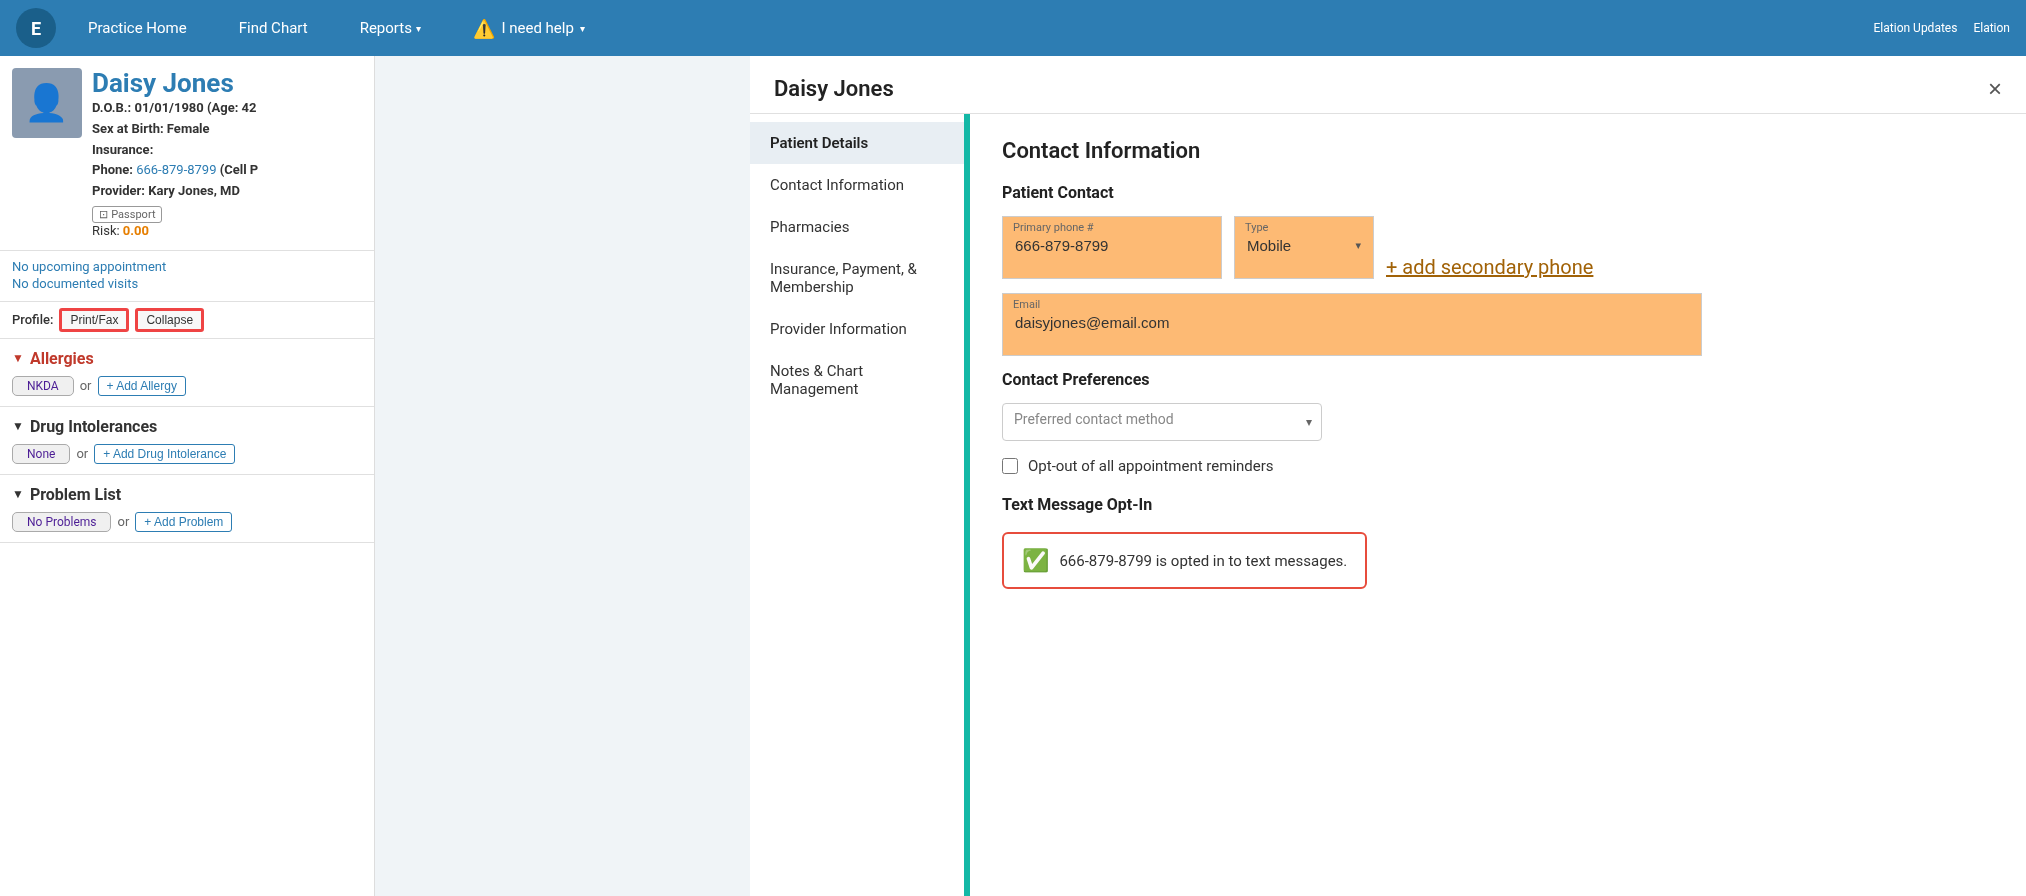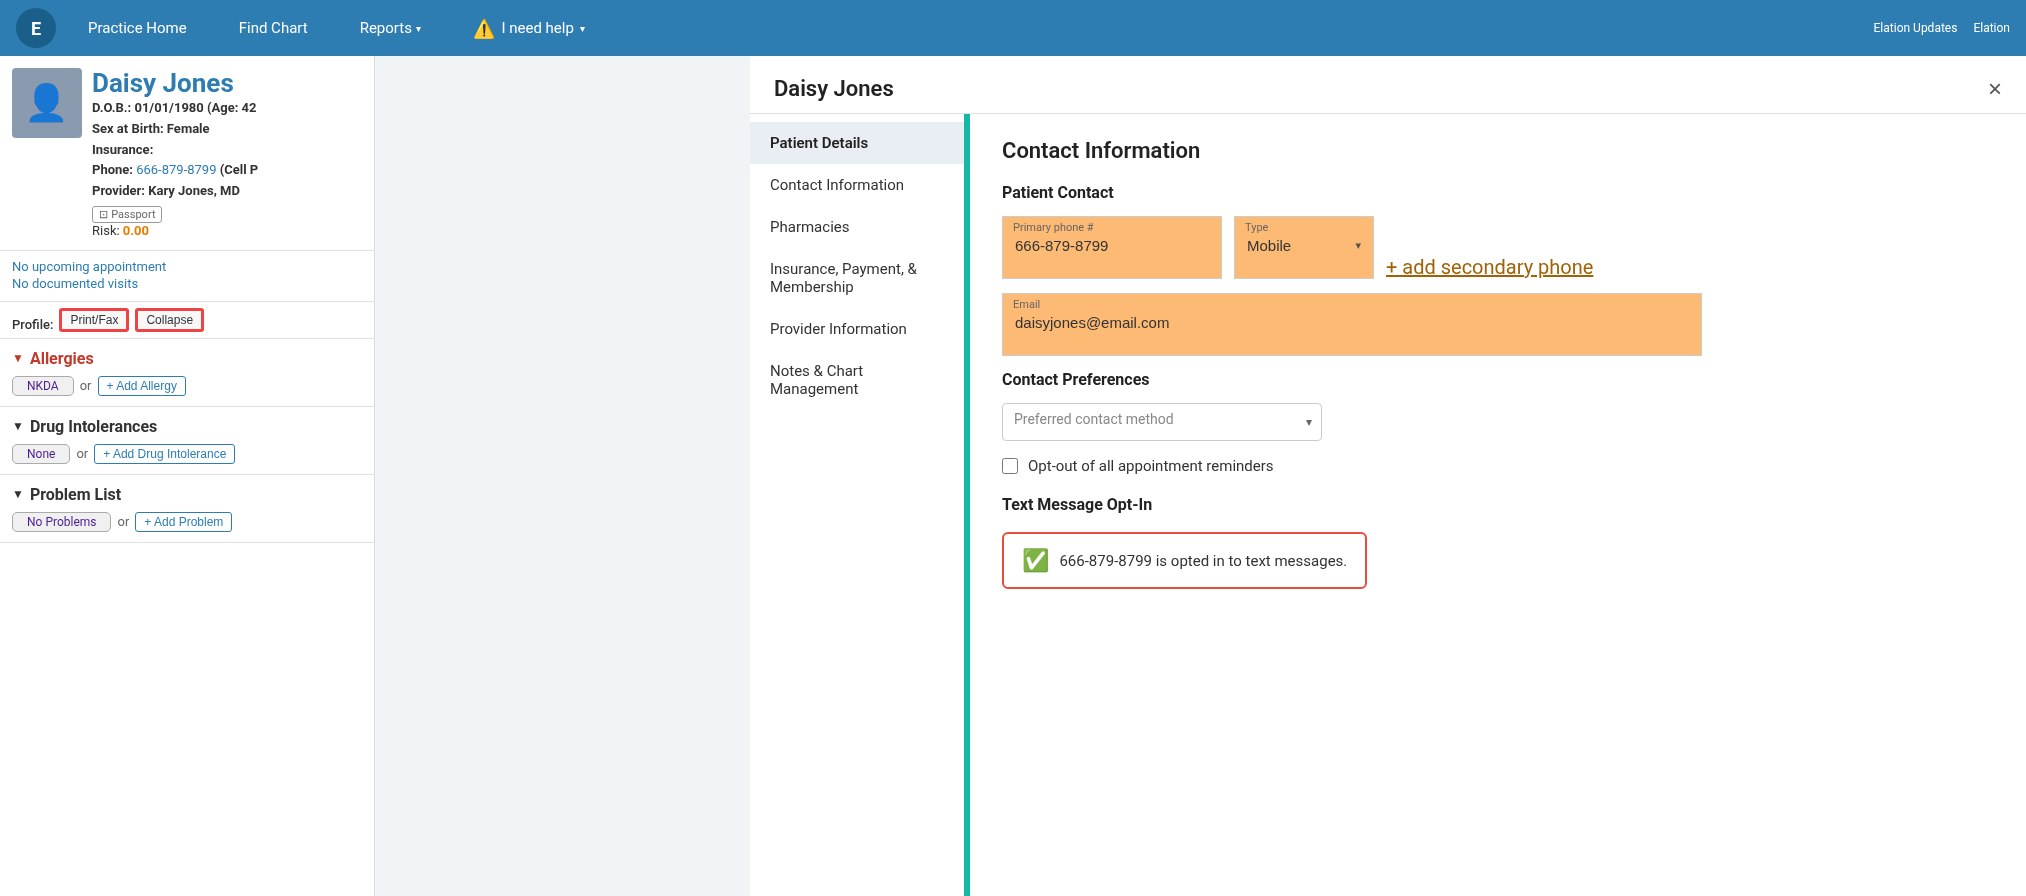--- a/index.html
+++ b/index.html
@@ -81,21 +81,21 @@
       padding: 1px 6px; font-size: 11px; color: #666;
       margin-top: 4px;
     }
     .risk-line { font-size: 13px; color: #333; }
     .risk-value { color: #e67e00; font-weight: bold; }
 
     .patient-links { padding: 8px 12px; border-bottom: 1px solid #e0e0e0; }
     .patient-link { color: #2d7db3; font-size: 13px; display: block; margin-bottom: 2px; cursor: pointer; }
 
     .profile-bar {
-      display: flex; align-items: flex-end; gap: 6px;
+      display: flex; align-items: center; gap: 6px;
       padding: 6px 12px; border-bottom: 1px solid #e0e0e0;
       font-size: 13px;
     }
     .profile-label { color: #333; font-weight: 500; }
     .badge-btn {
       border: 3px solid #ef4444; border-radius: 3px;
       padding: 2px 8px; font-size: 12px; cursor: pointer;
       background: #f8f8f8; color: #333;
     }
 

